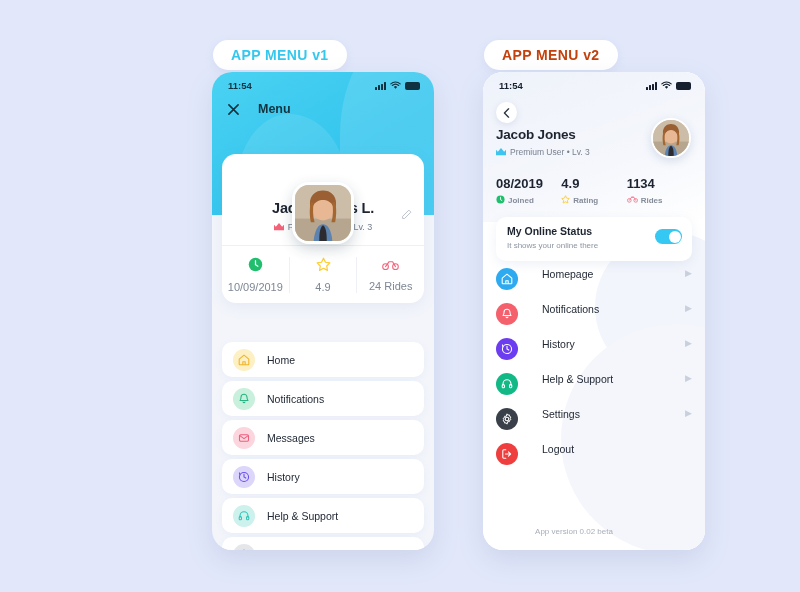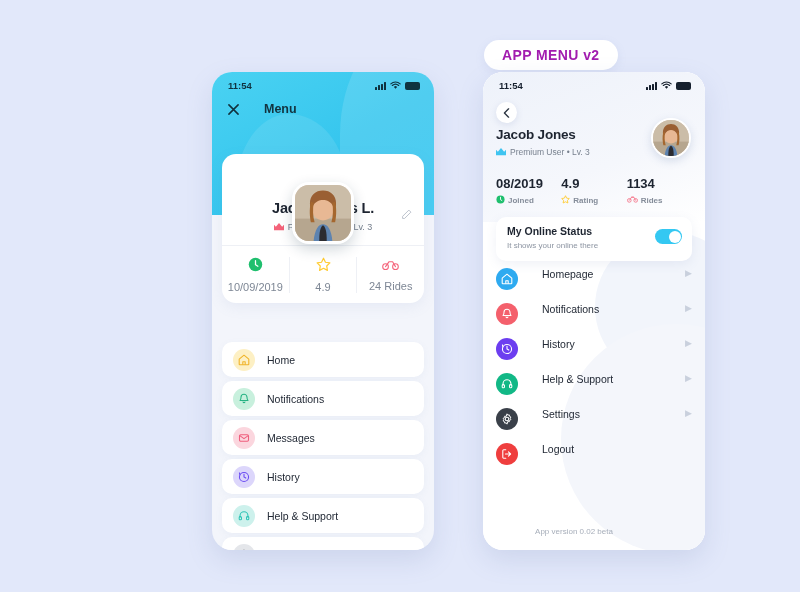--- a/index.html
+++ b/index.html
@@ -14,21 +14,21 @@
   
   .tag {
     position: absolute; height: 30px;
     background: #ffffff; border-radius: 16px;
     display: flex; align-items: center; justify-content: center;
     padding: 0 18px;
     font-size: 14px; font-weight: bold; letter-spacing: .4px;
     box-shadow: 0 3px 10px rgba(120,140,190,.13);
   }
   #tag1 { left: 213px; top: 40px; color: #35c8ef; }
-  #tag2 { left: 484px; top: 40px; color: #a21caf; }
+  #tag2 { left: 484px; top: 40px; color: #c2410c; }
 
   
   .phone {
     position: absolute; width: 222px; height: 478px;
     border-radius: 20px; overflow: hidden;
     box-shadow: 0 10px 26px rgba(110,130,180,.18);
   }
   #phone1 { left: 212px; top: 72px; background: #f3f5fb; }
   #phone2 { left: 483px; top: 72px; background: #ffffff; }
 
@@ -52,21 +52,21 @@
     position: absolute; left:0; top:0; width: 222px; height: 143px;
     background: linear-gradient(150deg, #4ad2f2 0%, #36c6ee 55%, #2ec5f0 100%);
     overflow: hidden;
   }
   #p1head .blob { position: absolute; background: rgba(255,255,255,.13); }
   #p1head .b1 { width: 150px; height: 210px; right: -56px; top: -44px; border-radius: 50% 42% 58% 50%/55% 50% 50% 45%; }
   #p1head .b2 { width: 110px; height: 150px; left: 24px; top: 42px; border-radius: 48% 52% 40% 60%/50% 46% 54% 50%; background: rgba(255,255,255,.10); }
 
   .menuBar {
     position: absolute; top: 24px; left: 0; width: 222px; height: 26px;
-    display: flex; align-items: center; gap: 25px; padding-left: 16px;
+    display: flex; align-items: center; gap: 19px; padding-left: 16px;
     color: #13333f; z-index: 5;
   }
   .menuBar .lbl { font-size: 12.5px; font-weight: bold; }
 
   #avatar1 {
     position: absolute; left: 50%; transform: translateX(-50%); top: 110px;
     width: 62px; height: 62px; border-radius: 17px; z-index: 5;
     background: #d9c7b6; overflow: hidden;
     box-shadow: 0 5px 14px rgba(20,50,70,.20);
     border: 3px solid #fff;
@@ -149,20 +149,21 @@
   .row2 .tx { font-size: 10.5px; color:#232a36; font-weight:500; }
   .row2 .chev { position:absolute; right: 0; color:#c9d0dd; font-size: 9px; }
 
   #ver2 { position:absolute; left:0; bottom: 14px; width:182px; text-align:center; font-size: 8px; color:#a7aeba; z-index:5; }
 </style>
 </head>
 <body>
 
 <div class="canvas">
 
+  <div class="tag" id="tag1">APP MENU v1</div>
   <div class="tag" id="tag2">APP MENU v2</div>
 
   <div class="phone" id="phone1">
 
     <div id="p1head">
       <div class="blob b1"></div>
       <div class="blob b2"></div>
     </div>
 
     <div class="statusbar" style="color:#0f3340">

